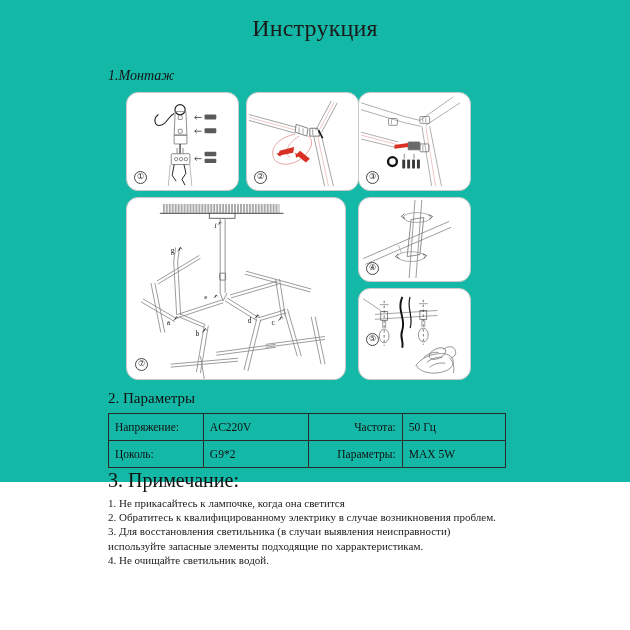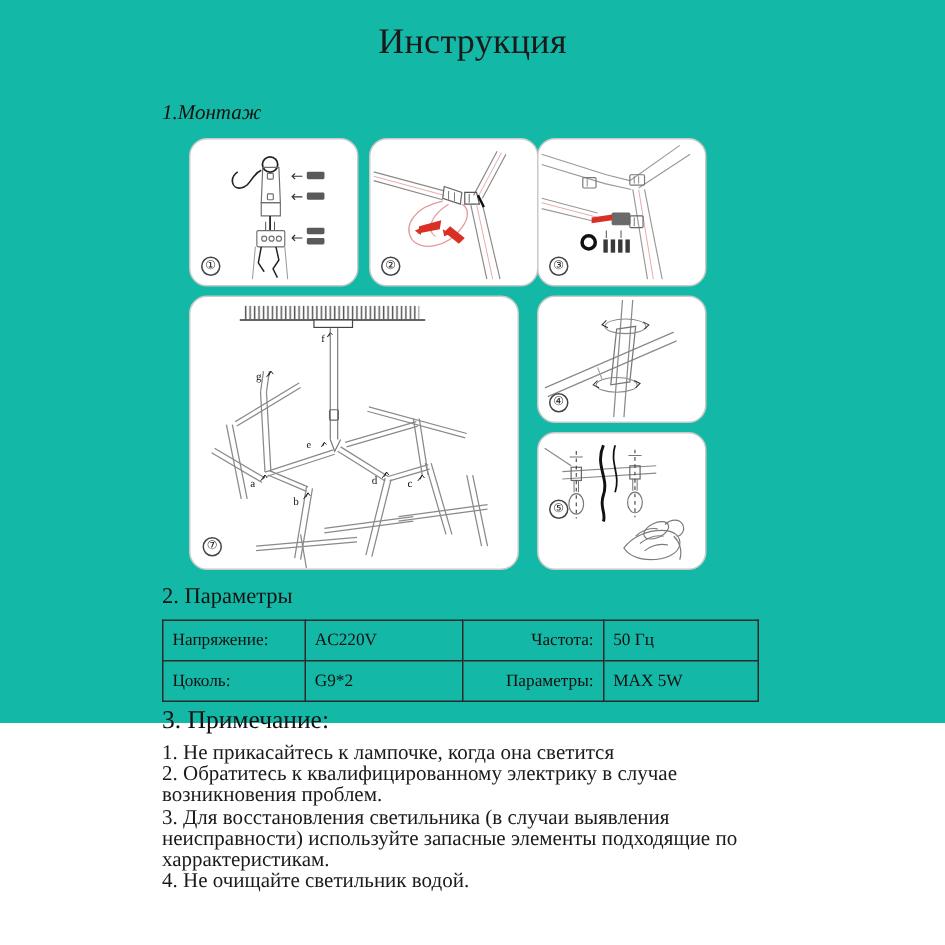--- a/index.html
+++ b/index.html
@@ -40,21 +40,21 @@
     font-weight: normal;
   }
   .section-head {
     position: absolute;
     font-size: 14px;
     line-height: 16px;
     color: #111;
   }
   #head-montazh { left: 108px; top: 68px; font-style: italic; }
   #head-params  { left: 108px; top: 390px; font-size: 15px; }
-  #head-notes   { left: 108px; top: 472px; font-size: 17px; }
+  #head-notes   { left: 108px; top: 472px; font-size: 20px; }
 
   
   .panel {
     position: absolute;
     border: 1px solid #c9c9c9;
     border-radius: 12px;
     background: #fff;
     box-sizing: border-box;
     overflow: hidden;
   }
@@ -100,21 +100,21 @@
   .v1 { width: 110px; }
   .k2 { width: 88px; text-align: right; }
   .v2 { width: 112px; }
 
   
   .notes {
     position: absolute;
     left: 108px;
     top: 496px;
     width: 400px;
-    font-size: 14px;
+    font-size: 11px;
     line-height: 14.2px;
     color: #1a1a1a;
     font-family: "Liberation Serif", "DejaVu Serif", serif;
   }
   .notes p { margin: 0; }
 </style>
 </head>
 <body>
 
 <div class="page">

